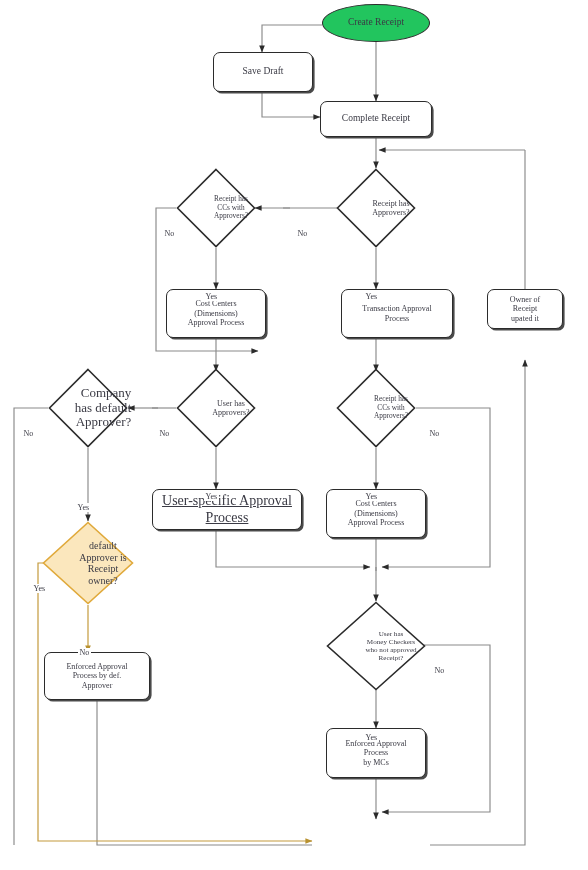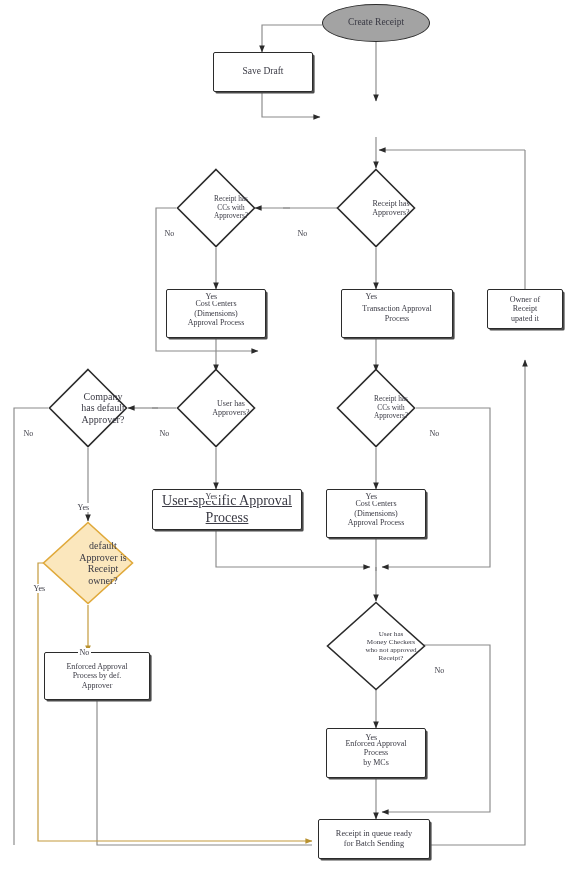--- a/index.html
+++ b/index.html
@@ -3,24 +3,24 @@
 <meta charset="utf-8">
 <style>
   html,body{margin:0;padding:0;background:#ffffff;}
   body{font-family:"Liberation Serif","DejaVu Serif",serif;}
   #canvas{position:relative;width:588px;height:870px;background:#ffffff;overflow:hidden;}
   svg.wires{position:absolute;left:0;top:0;width:588px;height:870px;}
 
   .node{position:absolute;box-sizing:border-box;display:flex;align-items:center;
         justify-content:center;text-align:center;color:#3a3a44;line-height:1.18;}
 
-  .proc{border:1.6px solid #2b2b2b;border-radius:2px;background:#ffffff;
+  .proc{border:1.6px solid #2b2b2b;border-radius:7px;background:#ffffff;
         box-shadow:2px 2px 0 -0.4px #4a4a4a;}
 
-  .term{border:1.6px solid #2b2b2b;border-radius:50%;background:#a3a3a3;}
+  .term{border:1.6px solid #2b2b2b;border-radius:50%;background:#22c55e;}
 
   .dia-wrap{position:absolute;}
   .dia-wrap svg{position:absolute;left:0;top:0;}
   .dia-label{position:absolute;left:15px;top:0;width:100%;height:100%;
              display:flex;align-items:center;justify-content:center;text-align:center;
              color:#3a3a44;line-height:1.15;pointer-events:none;}
 
   .edge-label{position:absolute;color:#3a3a44;background:#ffffff;
               padding:0 1.5px;white-space:nowrap;margin-top:28px;}
 </style>
@@ -106,20 +106,23 @@
   </svg>
 
   <div class="node term" style="left:322px;top:4px;width:108px;height:38px;font-size:9.5px;">
     <span>Create Receipt</span>
   </div>
 
   <div class="node proc" style="left:213px;top:52px;width:100px;height:40px;font-size:9.5px;">
     <span>Save Draft</span>
   </div>
 
+  <div class="node proc" style="left:320px;top:101px;width:112px;height:36px;font-size:9.5px;">
+    <span>Complete Receipt</span>
+  </div>
 
   <div class="dia-wrap" style="left:336px;top:168px;width:80px;height:80px;">
     <svg width="80" height="80">
       <polygon points="40,1.5 78.5,40 40,78.5 1.5,40" fill="#ffffff" stroke="#2b2b2b" stroke-width="1.6"></polygon>
     </svg>
     <div class="dia-label" style="font-size:8px;white-space:pre-line;">Receipt has
 Approvers?</div>
   </div>
 
   <div class="dia-wrap" style="left:176px;top:168px;width:80px;height:80px;">
@@ -145,21 +148,21 @@
   <div class="node proc" style="left:487px;top:289px;width:76px;height:40px;font-size:8px;white-space:pre-line;">
     <span>Owner of
 Receipt
 upated it</span>
   </div>
 
   <div class="dia-wrap" style="left:48px;top:368px;width:80px;height:80px;">
     <svg width="80" height="80">
       <polygon points="40,1.5 78.5,40 40,78.5 1.5,40" fill="#ffffff" stroke="#2b2b2b" stroke-width="1.6"></polygon>
     </svg>
-    <div class="dia-label" style="font-size:10px;white-space:pre-line;">Company
+    <div class="dia-label" style="font-size:13px;white-space:pre-line;text-align:right;">Company
 has default
 Approver?</div>
   </div>
 
   <div class="dia-wrap" style="left:176px;top:368px;width:80px;height:80px;">
     <svg width="80" height="80">
       <polygon points="40,1.5 78.5,40 40,78.5 1.5,40" fill="#ffffff" stroke="#2b2b2b" stroke-width="1.6"></polygon>
     </svg>
     <div class="dia-label" style="font-size:8px;white-space:pre-line;">User has
 Approvers?</div>
@@ -210,24 +213,20 @@
 who not approved
 Receipt?</div>
   </div>
 
   <div class="node proc" style="left:326px;top:728px;width:100px;height:50px;font-size:8px;white-space:pre-line;">
     <span>Enforced Approval
 Process
 by MCs</span>
   </div>
 
-  <div class="node proc" style="left:318px;top:819px;width:112px;height:40px;font-size:8.3px;white-space:pre-line;">
-    <span>Receipt in queue ready
-for Batch Sending</span>
-  </div>
 
   <div class="edge-label" style="left:296px;top:201px;font-size:8px;">No</div>
   <div class="edge-label" style="left:364px;top:264px;font-size:8px;">Yes</div>
 
   <div class="edge-label" style="left:163px;top:201px;font-size:8px;">No</div>
   <div class="edge-label" style="left:204px;top:264px;font-size:8px;">Yes</div>
 
   <div class="edge-label" style="left:158px;top:401px;font-size:8px;">No</div>
   <div class="edge-label" style="left:204px;top:464px;font-size:8px;">Yes</div>
 

